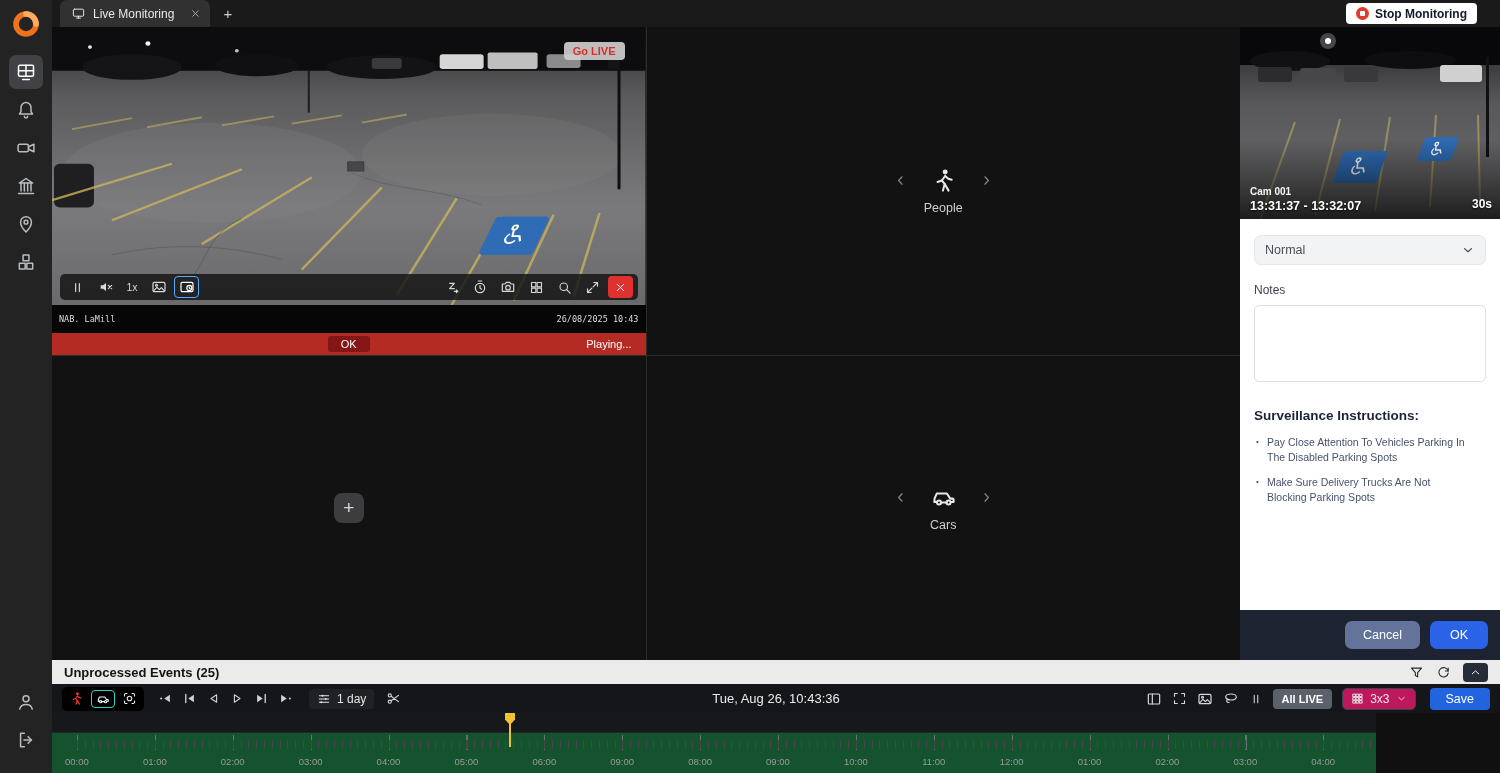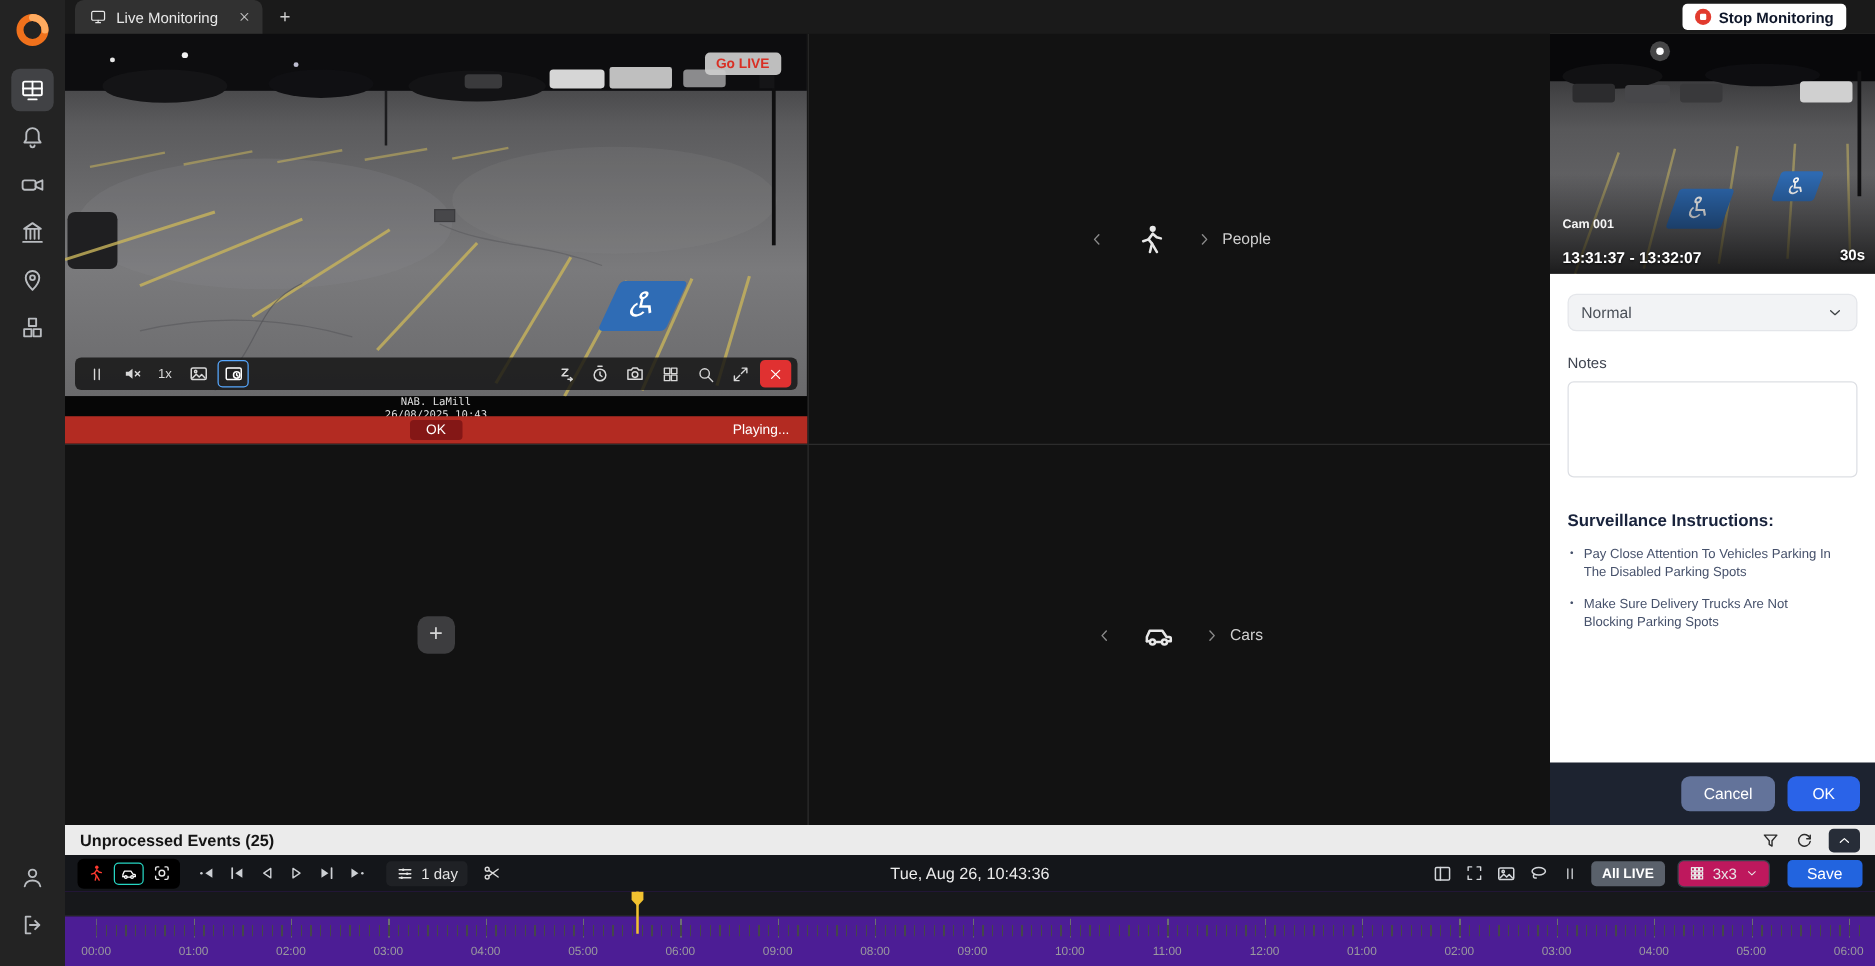--- a/index.html
+++ b/index.html
@@ -34,40 +34,40 @@
   .player { display:flex; flex-direction:column; height:100%; }
   .video-wrap { position:relative; flex:1; background:#000; }
   .video-wrap svg.scene { position:absolute; inset:0; width:100%; height:100%; }
   .golive { position:absolute; top:15px; right:21px; background:rgba(205,205,205,.92); color:#d92f24; font-weight:700; font-size:11px; padding:3px 9px; border-radius:4px; }
   .vcontrols { position:absolute; left:8px; right:8px; bottom:5px; height:26px; background:rgba(18,18,18,.82); border-radius:5px; display:flex; align-items:center; justify-content:space-between; padding:0 5px; }
   .vc-group { display:flex; align-items:center; gap:3px; }
   .vc-btn { width:25px; height:22px; display:flex; align-items:center; justify-content:center; color:#d8d8d8; border-radius:4px; }
   .vc-btn.sel { border:1px solid #57a8ff; color:#fff; }
   .vc-speed { font-size:10.5px; color:#d8d8d8; width:22px; text-align:center; }
   .vc-close { background:#e03131; color:#fff; }
-  .osd-strip { height:16px; background:#060606; display:flex; justify-content:space-between; align-items:center; padding:0 7px; font-family:"DejaVu Sans Mono",monospace; font-size:8.5px; color:#dedede;flex-direction:column; }
+  .osd-strip { height:28px; background:#060606; display:flex; justify-content:space-between; align-items:center; padding:0 7px; font-family:"DejaVu Sans Mono",monospace; font-size:8.5px; color:#dedede; }
   .alert-bar { height:22px; background:#b32b22; position:relative; display:flex; align-items:center; justify-content:center; flex:none; }
   .ok-chip { background:#841716; color:#fff; font-size:11px; padding:2px 13px; border-radius:3px; }
   .playing { position:absolute; right:14px; color:#fff; font-size:11px; }
 
   
-  .carousel { position:absolute; inset:0; display:flex; flex-direction:row; align-items:center; justify-content:center; gap:7px; }
+  .carousel { position:absolute; inset:0; display:flex; flex-direction:column; align-items:center; justify-content:center; gap:7px; }
   .car-row { display:flex; align-items:center; gap:22px; color:#e8e8e8; }
   .chev { color:#8a8a8a; display:flex; }
   .car-label { color:#cfcfcf; font-size:12.5px; }
   .addcell { position:absolute; inset:0; display:flex; align-items:center; justify-content:center; }
   .add-btn { width:30px; height:30px; background:#3d3d3f; color:#d6d6d6; border-radius:8px; font-size:19px; display:flex; align-items:center; justify-content:center; }
 
   
   .rpanel { position:absolute; left:1240px; top:27px; width:260px; height:633px; background:#fff; display:flex; flex-direction:column; color:#2b2f36; z-index:4; }
   .thumb { position:relative; height:192px; background:#000; flex:none; }
   .thumb svg { position:absolute; inset:0; width:100%; height:100%; }
   .thumb-meta { position:absolute; left:10px; bottom:6px; color:#fff; }
   .thumb-cam { font-size:10px; font-weight:600; opacity:.95; }
-  .thumb-range { font-size:12.5px; font-weight:700; margin-top:14px; text-shadow:0 1px 2px rgba(0,0,0,.8); }
+  .thumb-range { font-size:12.5px; font-weight:700; margin-top:2px; text-shadow:0 1px 2px rgba(0,0,0,.8); }
   .thumb-dur { position:absolute; right:8px; bottom:8px; color:#fff; font-weight:800; font-size:12px; text-shadow:0 1px 2px rgba(0,0,0,.8); }
   .rbody { flex:1; padding:16px 14px 0; overflow:hidden; }
   .select { height:30px; background:#f2f3f5; border:1px solid #e4e6ea; border-radius:7px; display:flex; align-items:center; justify-content:space-between; padding:0 10px; font-size:12.5px; color:#4b5058; cursor:pointer; }
   .select .chevd { color:#3c4043; display:flex; }
   .notes-label { margin-top:18px; font-size:12px; color:#3f4450; }
   .notes-input { width:100%; height:77px; margin-top:8px; border:1px solid #dddfe4; border-radius:5px; resize:none; font-family:inherit; font-size:12px; padding:6px; color:#333; outline:none; }
   .instr-title { margin-top:22px; font-size:13.5px; font-weight:700; color:#19233c; }
   .instr-list { margin-top:12px; }
   .instr-item { position:relative; padding-left:13px; font-size:10.5px; line-height:1.4; color:#46516b; margin-bottom:11px; max-width:218px; }
   .instr-item::before { content:"\2022"; position:absolute; left:2px; top:1px; font-size:8px; color:#46516b; }
@@ -93,21 +93,21 @@
   .range-btn { display:flex; align-items:center; gap:6px; color:#e4e4e4; font-size:12px; margin-left:16px; background:rgba(255,255,255,.05); border-radius:4px; padding:3px 8px; }
   .cut-btn { color:#d8d8d8; display:flex; margin-left:12px; }
   .cb-datetime { position:absolute; left:50%; transform:translateX(-50%); font-size:13px; color:#ececec; }
   .cb-right { margin-left:auto; display:flex; align-items:center; gap:10px; }
   .cb-ic { color:#d4d7db; display:flex; }
   .live-btn { background:#5a616b; color:#fff; font-size:11px; font-weight:700; padding:4px 9px; border-radius:4px; }
   .gridsel { display:flex; align-items:center; gap:6px; background:#be185d; border:1px solid #3c424d; border-radius:5px; padding:3px 8px; color:#e8e8e8; font-size:12px; }
   .save-btn { background:#2264df; color:#fff; font-size:12.5px; padding:4px 16px; border-radius:4px; margin-left:4px; }
 
   
-  .timeline { position:absolute; left:52px; top:713px; width:1448px; height:60px; background:#4c1d95; overflow:hidden; z-index:3; }
+  .timeline { position:absolute; left:52px; top:713px; width:1324px; height:60px; background:#14532d; overflow:hidden; z-index:3; }
   .scrub { position:absolute; left:0; top:0; right:0; height:20px; background:#17181b; border-bottom:1px solid #232327; }
   .playhead { position:absolute; top:0; width:2px; height:34px; background:#f2c230; z-index:3; }
   .playhead::before { content:""; position:absolute; top:0; left:-4px; width:10px; height:12px; background:#f2c230; clip-path:polygon(0 0,100% 0,100% 55%,50% 100%,0 55%); }
   .ticks-major { position:absolute; left:25px; top:22px; width:1412px; height:15px; background-image:repeating-linear-gradient(90deg,#6d6e73 0 1px,transparent 1px 77.9px); }
   .ticks-minor { position:absolute; left:25px; top:27px; width:1412px; height:9px; background-image:repeating-linear-gradient(90deg,#45464a 0 1px,transparent 1px 7.79px); }
   .tl-labels { position:absolute; left:-14px; top:43px; display:flex; }
   .tl-label { flex:0 0 77.9px; text-align:center; font-size:9.5px; color:#9a9a9e; }
 </style>
 </head>
 <body>

